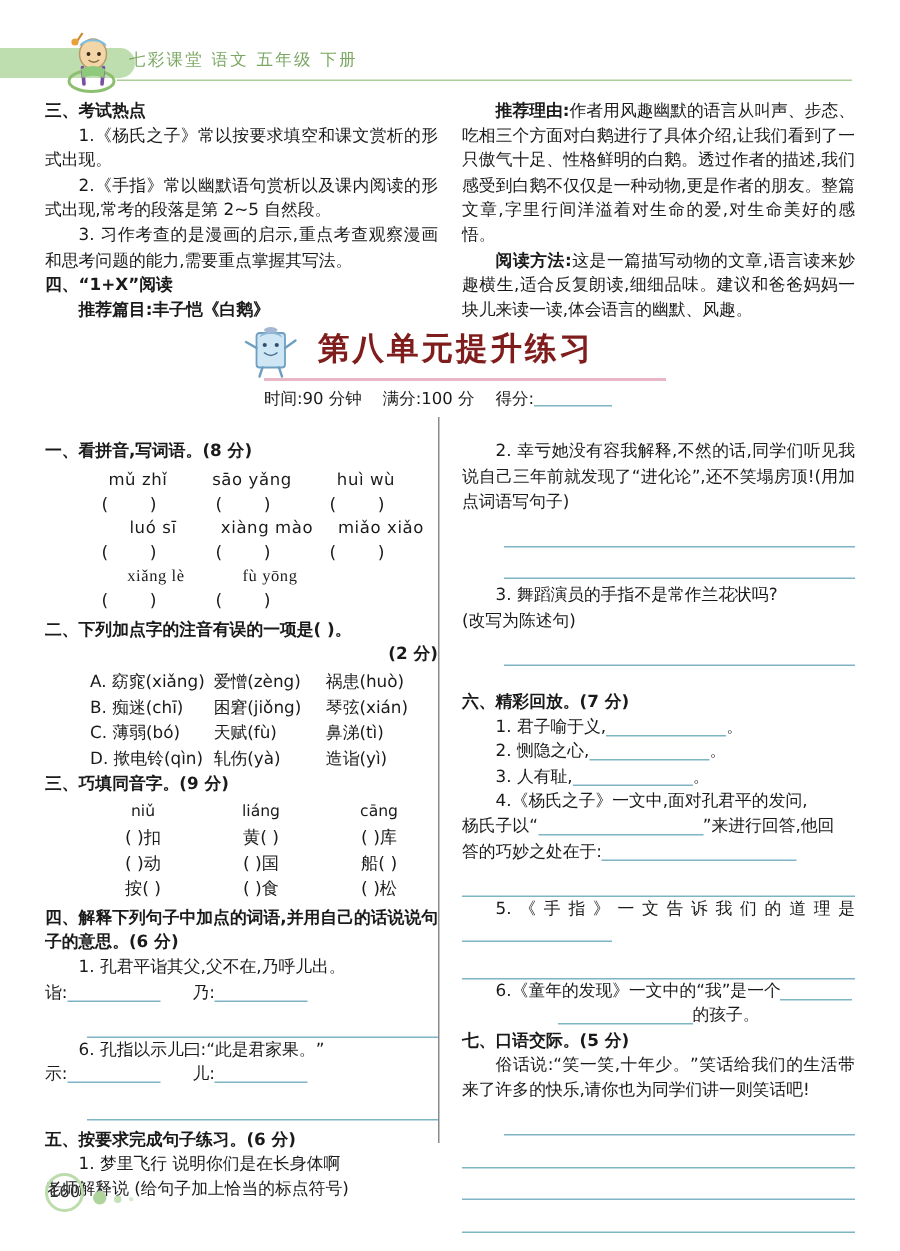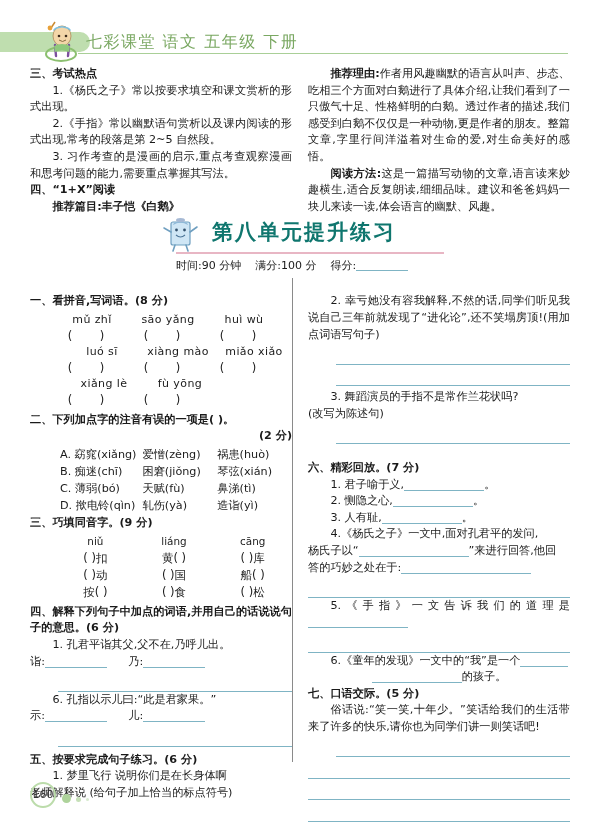--- a/index.html
+++ b/index.html
@@ -54,21 +54,21 @@
     left: 78px;
     top: 27px;
     width: 490px;
     height: 1px;
     background: #a9cf97;
   }
   .header-title {
     position: absolute;
     left: 86px;
     top: 6px;
-    font-size: 16px;
+    font-size: 11px;
     letter-spacing: 1.5px;
     color: #7aa862;
     font-family: "DejaVu Sans", sans-serif;
     white-space: nowrap;
   }
 
   
   .col {
     position: absolute;
     top: 66px;
@@ -108,21 +108,21 @@
     width: 42px;
     height: 38px;
   }
   .banner-text {
     position: absolute;
     left: 52px;
     top: 2px;
     font-size: 21px;
     font-weight: bold;
     letter-spacing: 2px;
-    color: #0f766e;
+    color: #7f1d1d;
     font-family: "DejaVu Serif", serif;
     white-space: nowrap;
   }
   .banner-rule {
     position: absolute;
     left: 16px;
     top: 36px;
     width: 268px;
     height: 2px;
     background: #e8b6c4;
@@ -184,21 +184,21 @@
     font-size: 11.5px;
     letter-spacing: 12px;
     margin-top: -1px;
   }
   .brrow .cell {
     width: 76px;
     text-align: center;
   }
   .pyindent { padding-left: 24px; }
   .pyindent2 { padding-left: 34px; }
-  .pyindent3 { padding-left: 36px; }
+  .pyindent3 { padding-left: 36px; font-family: Liberation Serif, serif; }
 
   
   .opts { margin-top: 1px; }
   .optrow {
     display: flex;
     padding-left: 30px;
     line-height: 17px;
   }
   .optrow .oc { width: 78px; white-space: nowrap; }
   .optrow .oc.wide { width: 86px; }

